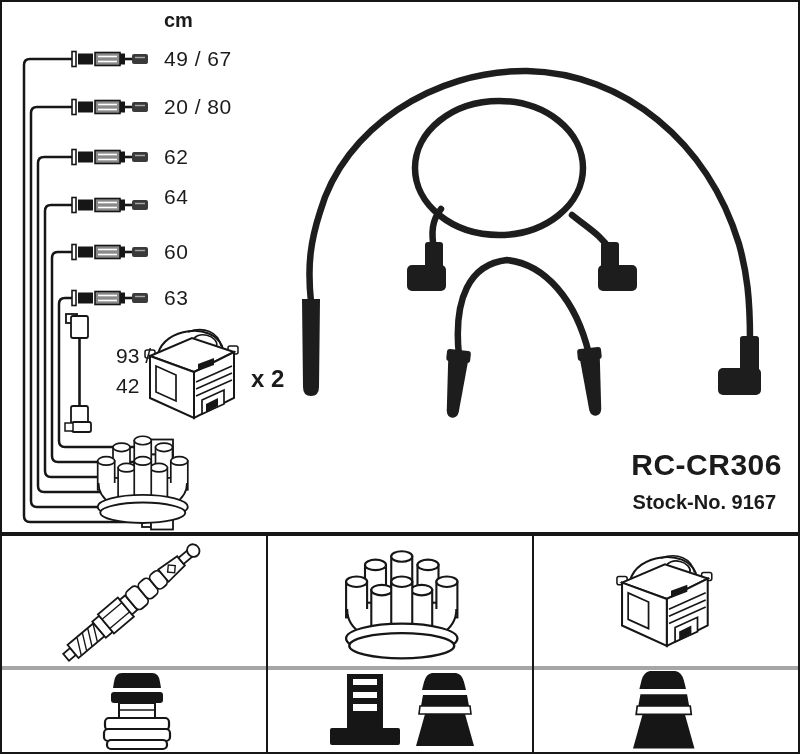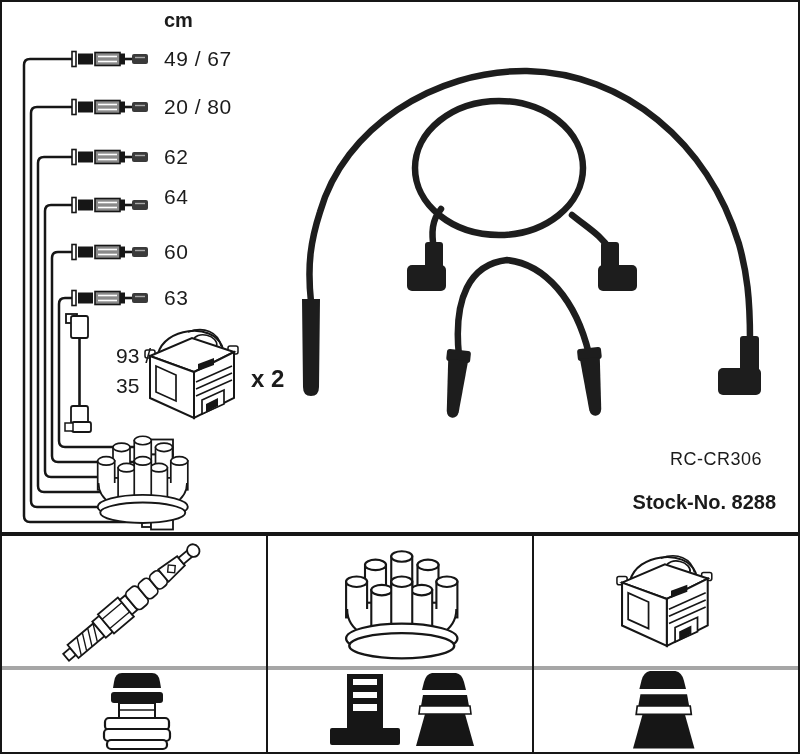--- a/index.html
+++ b/index.html
@@ -11,21 +11,21 @@
   .top-section{position:relative;width:796px;height:606px;}
   .top-section svg{position:absolute;left:0;top:0;}
   .txt{position:absolute;line-height:1;white-space:nowrap;color:#1b1b1b;}
   .cm-label{left:162px;top:8px;font-size:20px;font-weight:700;}
   .len{left:162px;font-size:21px;font-weight:400;letter-spacing:0.5px;}
   .len0{top:46px;} .len1{top:94px;} .len2{top:144px;}
   .len3{top:184px;} .len4{top:239px;} .len5{top:285px;}
   .coil-len{left:88px;font-size:21px;margin-left:26px;}
   .coil-len1{top:343px;} .coil-len2{top:373px;}
   .x2-label{left:249px;top:365px;font-size:24px;font-weight:700;}
-  .part-number{right:36px;top:448px;font-size:18px;font-weight:400;letter-spacing:0.5px;}
+  .part-number{right:16px;top:448px;font-size:30px;font-weight:700;letter-spacing:0.5px;}
   .stock-number{right:22px;top:490px;font-size:20px;font-weight:700;}
   .bottom-section{
     position:absolute;left:0;bottom:0;width:796px;height:220px;
     border-top:4px solid #161616;display:flex;box-sizing:border-box;
   }
   .bcol{flex:1 1 0;display:flex;flex-direction:column;min-width:0;}
   .bcol + .bcol{border-left:2px solid #161616;}
   .cell{position:relative;overflow:hidden;background:#fff;}
   .cell-top{height:130px;}
   .cell-bottom{flex:1;border-top:4px solid #a6a6a6;display:flex;justify-content:center;}
@@ -207,24 +207,24 @@
     </svg>
 
     <div class="txt cm-label">cm</div>
     <div class="txt len len0">49 / 67</div>
     <div class="txt len len1">20 / 80</div>
     <div class="txt len len2">62</div>
     <div class="txt len len3">64</div>
     <div class="txt len len4">60</div>
     <div class="txt len len5">63</div>
     <div class="txt coil-len coil-len1">93 /</div>
-    <div class="txt coil-len coil-len2">35</div>
+    <div class="txt coil-len coil-len2">42</div>
     <div class="txt x2-label">x 2</div>
     <div class="txt part-number">RC-CR306</div>
-    <div class="txt stock-number">Stock-No. 8288</div>
+    <div class="txt stock-number">Stock-No. 9167</div>
   </div>
 
   <div class="bottom-section">
     <div class="bcol">
       <div class="cell cell-top">
         <svg width="264" height="130" viewBox="0 0 264 130">
           <g transform="translate(130,66) rotate(-40)">
               <use href="#plug-icon" x="-86"></use>
             </g>
         </svg>

